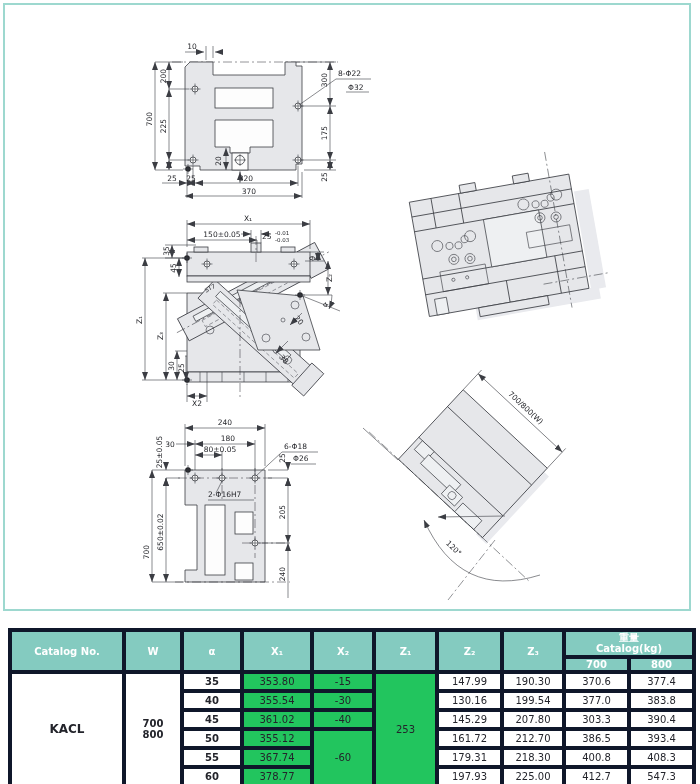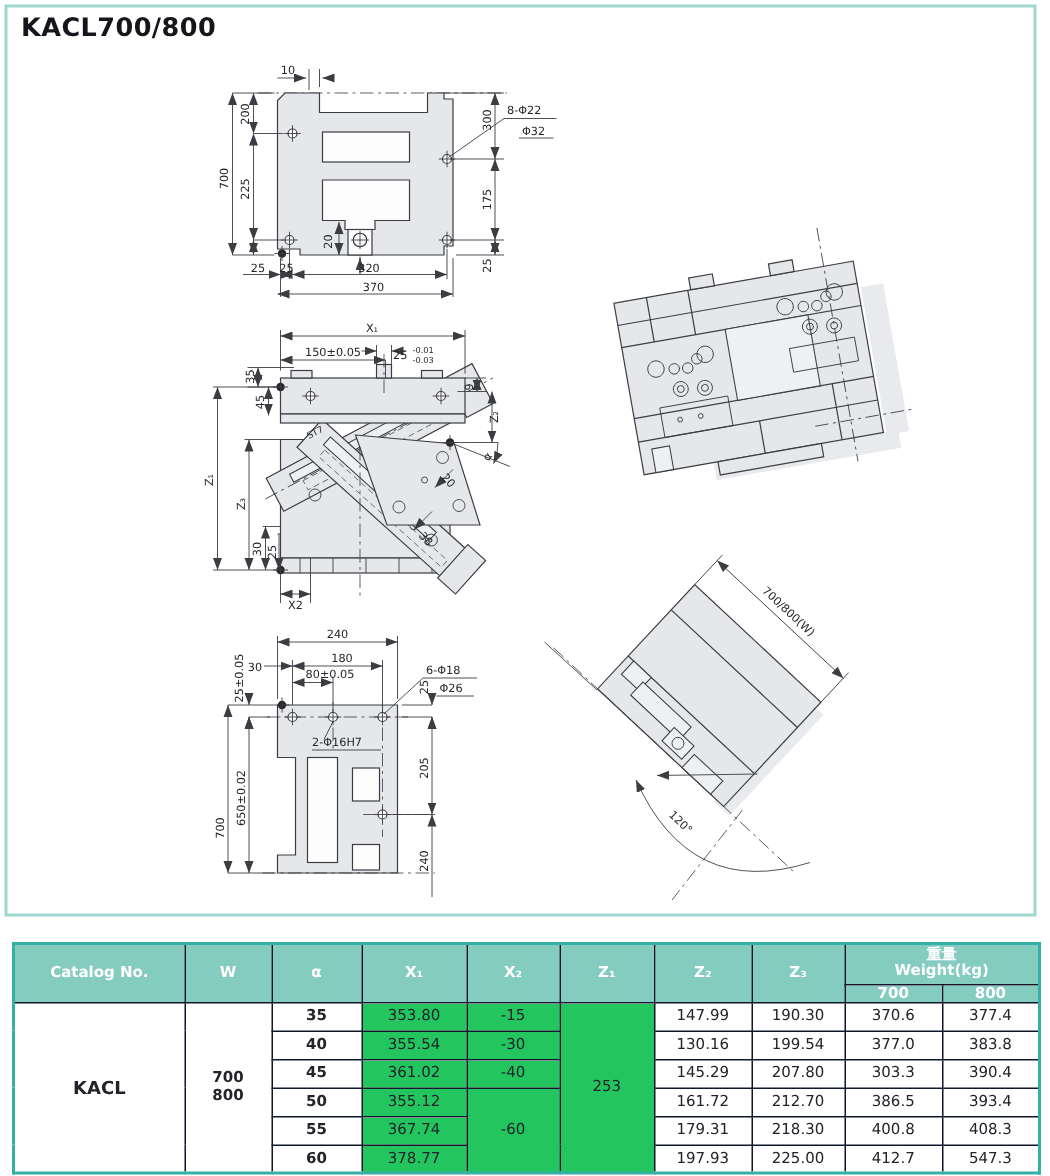--- a/index.html
+++ b/index.html
@@ -19,38 +19,37 @@
   .cl{stroke:#3b3d43;stroke-width:.55;stroke-dasharray:9 3 2 3;fill:none;}
   .hid{stroke:#5a5c63;stroke-width:.55;stroke-dasharray:4 2.5;fill:none;}
   .sh{fill:#e9eaee;stroke:none;}
   text.t{font-size:7.5px;fill:#26272c;}
   text.ts{font-size:5.5px;fill:#26272c;}
   text.t6{font-size:6px;fill:#26272c;}
   .mid{text-anchor:middle;}
   
   table.spec{position:absolute;left:8px;top:628px;width:684px;border-collapse:collapse;
              table-layout:fixed;border:2px solid #35b0a4;font-size:10px;color:#23242b;}
-  table.spec th,table.spec td{border:1px solid #0f172a;text-align:center;vertical-align:middle;
+  table.spec th,table.spec td{border:4px solid #0f172a;text-align:center;vertical-align:middle;
              padding:0;overflow:hidden;}
   table.spec th{background:#84cbc0;color:#ffffff;font-weight:bold;font-size:10px;}
   .wtop{line-height:1.05;font-size:9px;}
   .sub{height:12px;font-size:9px;}
   .hrow{height:27px;}
   .drow{height:19px;}
   td.tint{background:#22c55e;}
   td.cat{font-weight:bold;font-size:12px;}
   td.wcol{font-weight:bold;line-height:1.15;}
   td.acol{font-weight:bold;}
 </style>
 </head>
 <body>
 
 <div class="page">
   <div class="frame"></div>
-  <div class="title">KACL700/800</div>
 
   <svg class="draw" width="700" height="620" viewBox="0 0 700 620">
     <defs>
       <marker id="ae" orient="auto" markerUnits="userSpaceOnUse" markerWidth="9" markerHeight="7" refX="8" refY="3">
         <path d="M0,0 8,3 0,6 Z" fill="#3b3d43"></path>
         </marker>
       <marker id="ab" orient="auto" markerUnits="userSpaceOnUse" markerWidth="9" markerHeight="7" refX="0" refY="3">
         <path d="M8,0 0,3 8,6 Z" fill="#3b3d43"></path>
         </marker>
       <g id="hole">
@@ -322,21 +321,21 @@
         <th rowspan="2">Catalog No.</th>
         <th rowspan="2">W</th>
         <th rowspan="2">α</th>
         <th rowspan="2">X₁</th>
         <th rowspan="2">X₂</th>
         <th rowspan="2">Z₁</th>
         <th rowspan="2">Z₂</th>
         <th rowspan="2">Z₃</th>
         <th colspan="2" class="wtop">
           <span>重量</span><br>
-          <span>Weight(kg)</span>
+          <span>Catalog(kg)</span>
         </th>
       </tr>
       <tr class="sub">
         <th>700</th>
         <th>800</th>
       </tr>
     </thead>
     <tbody>
       <tr class="drow">
         <td rowspan="6" class="cat">KACL</td>

